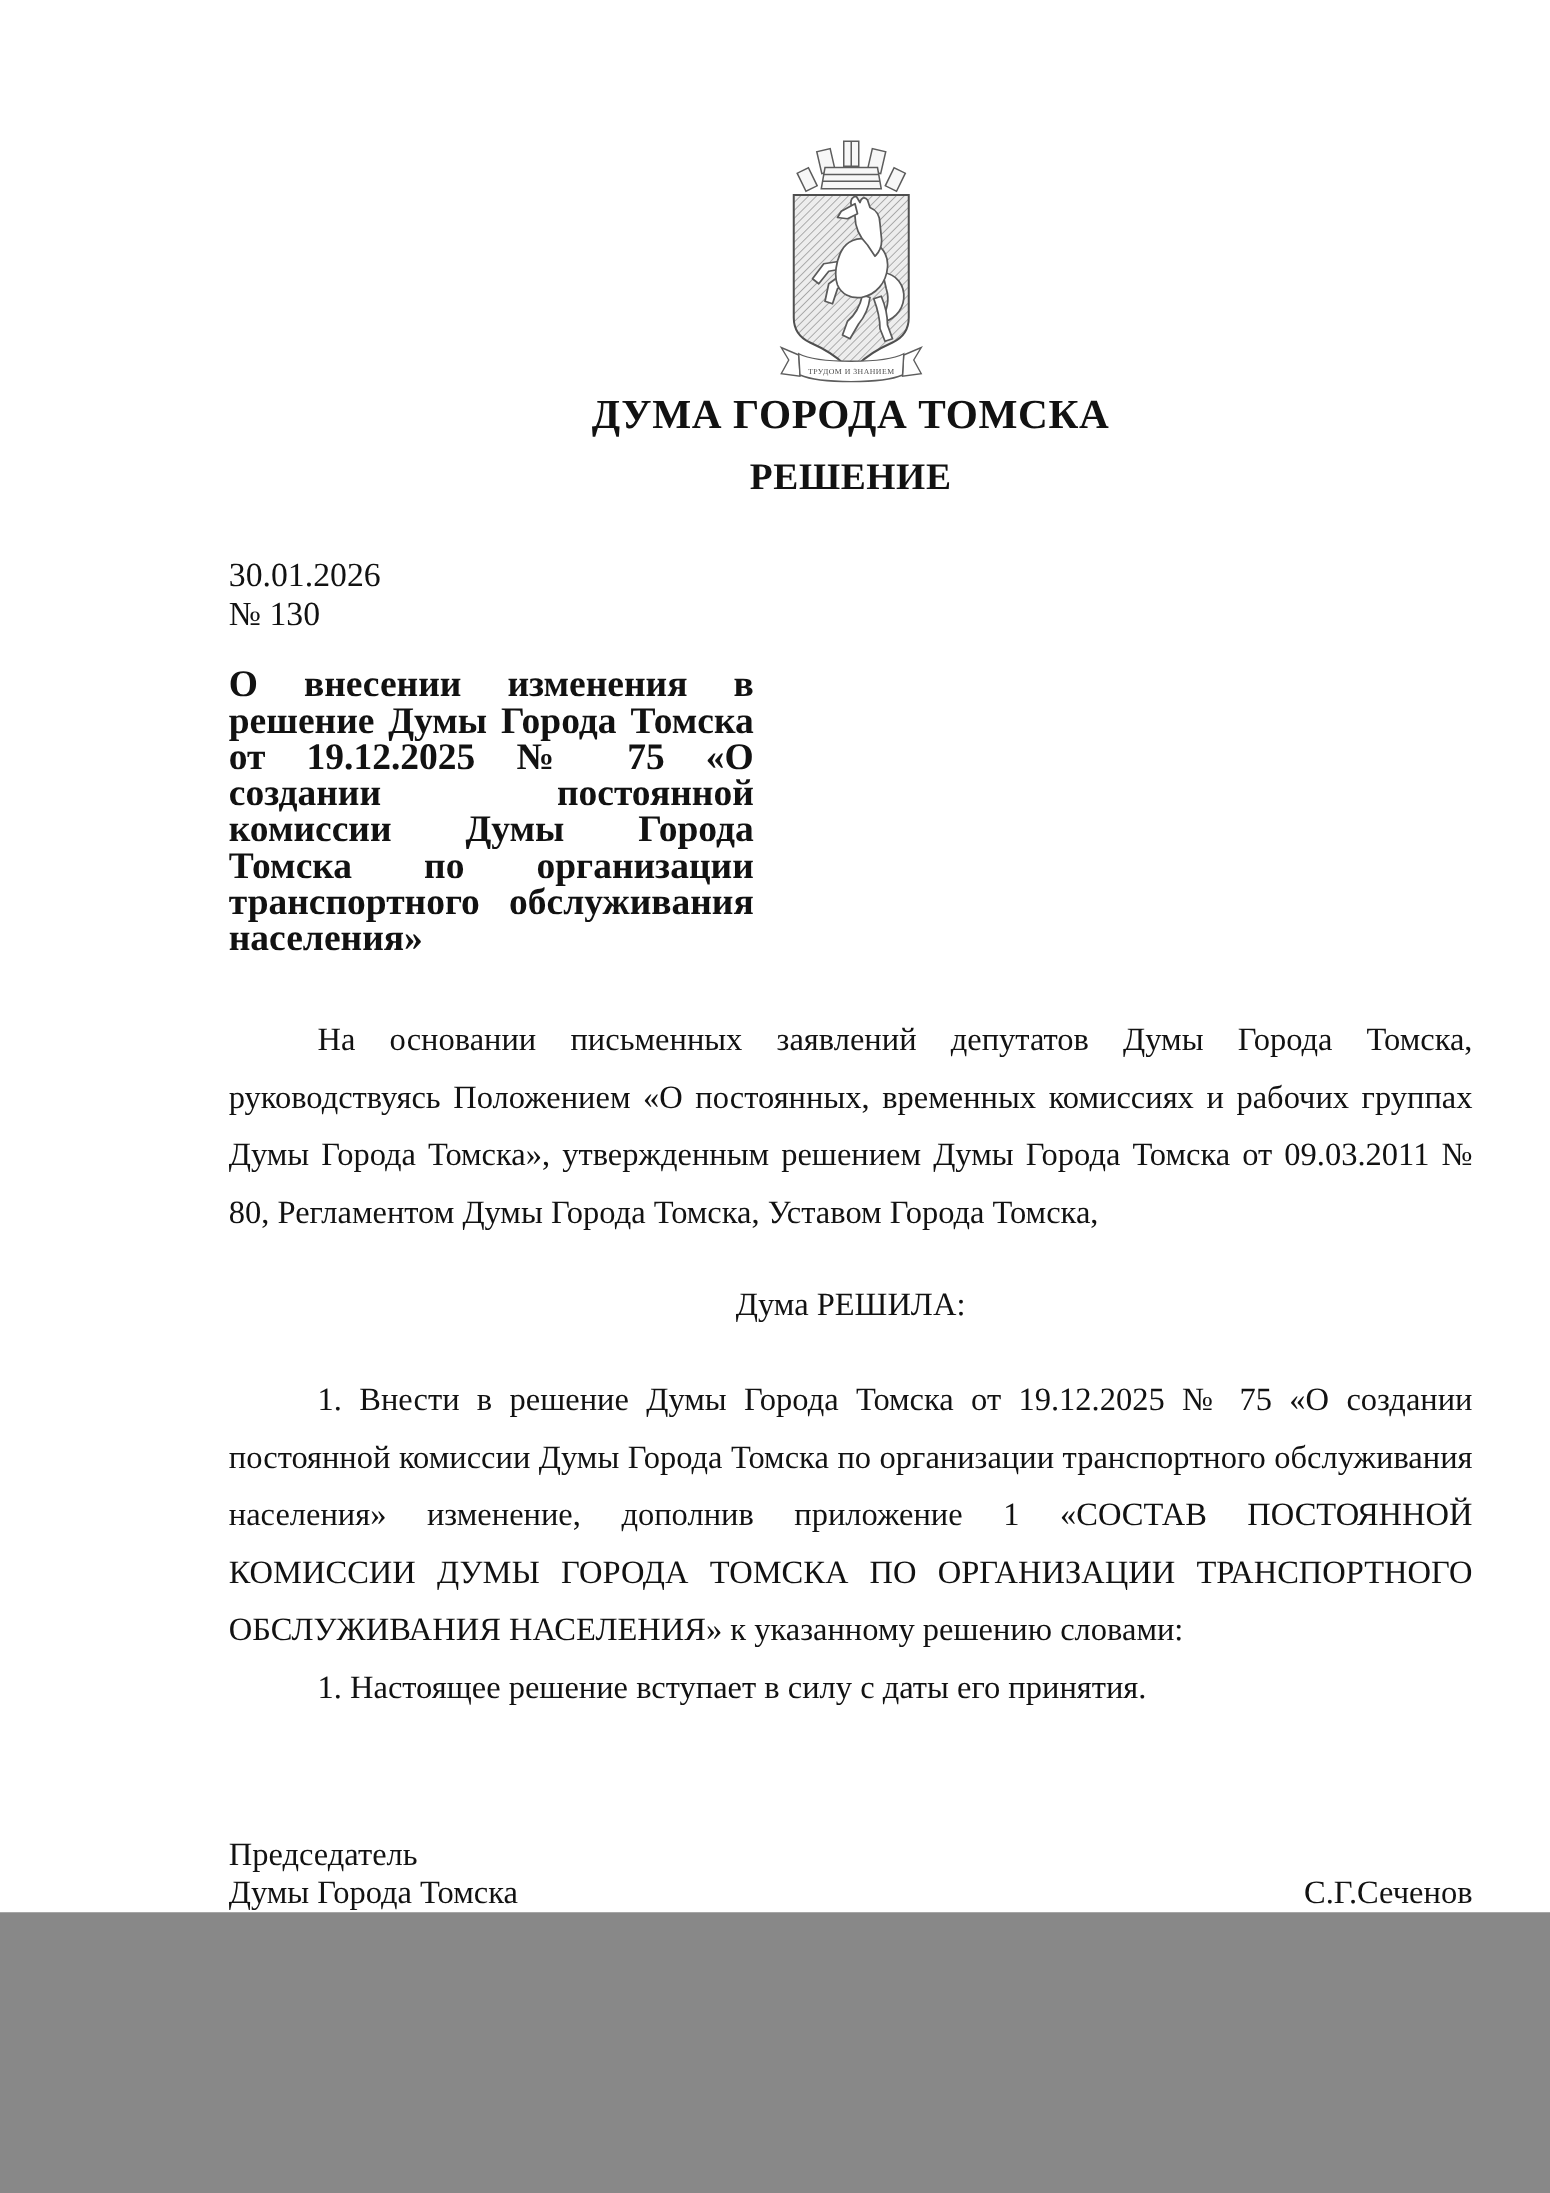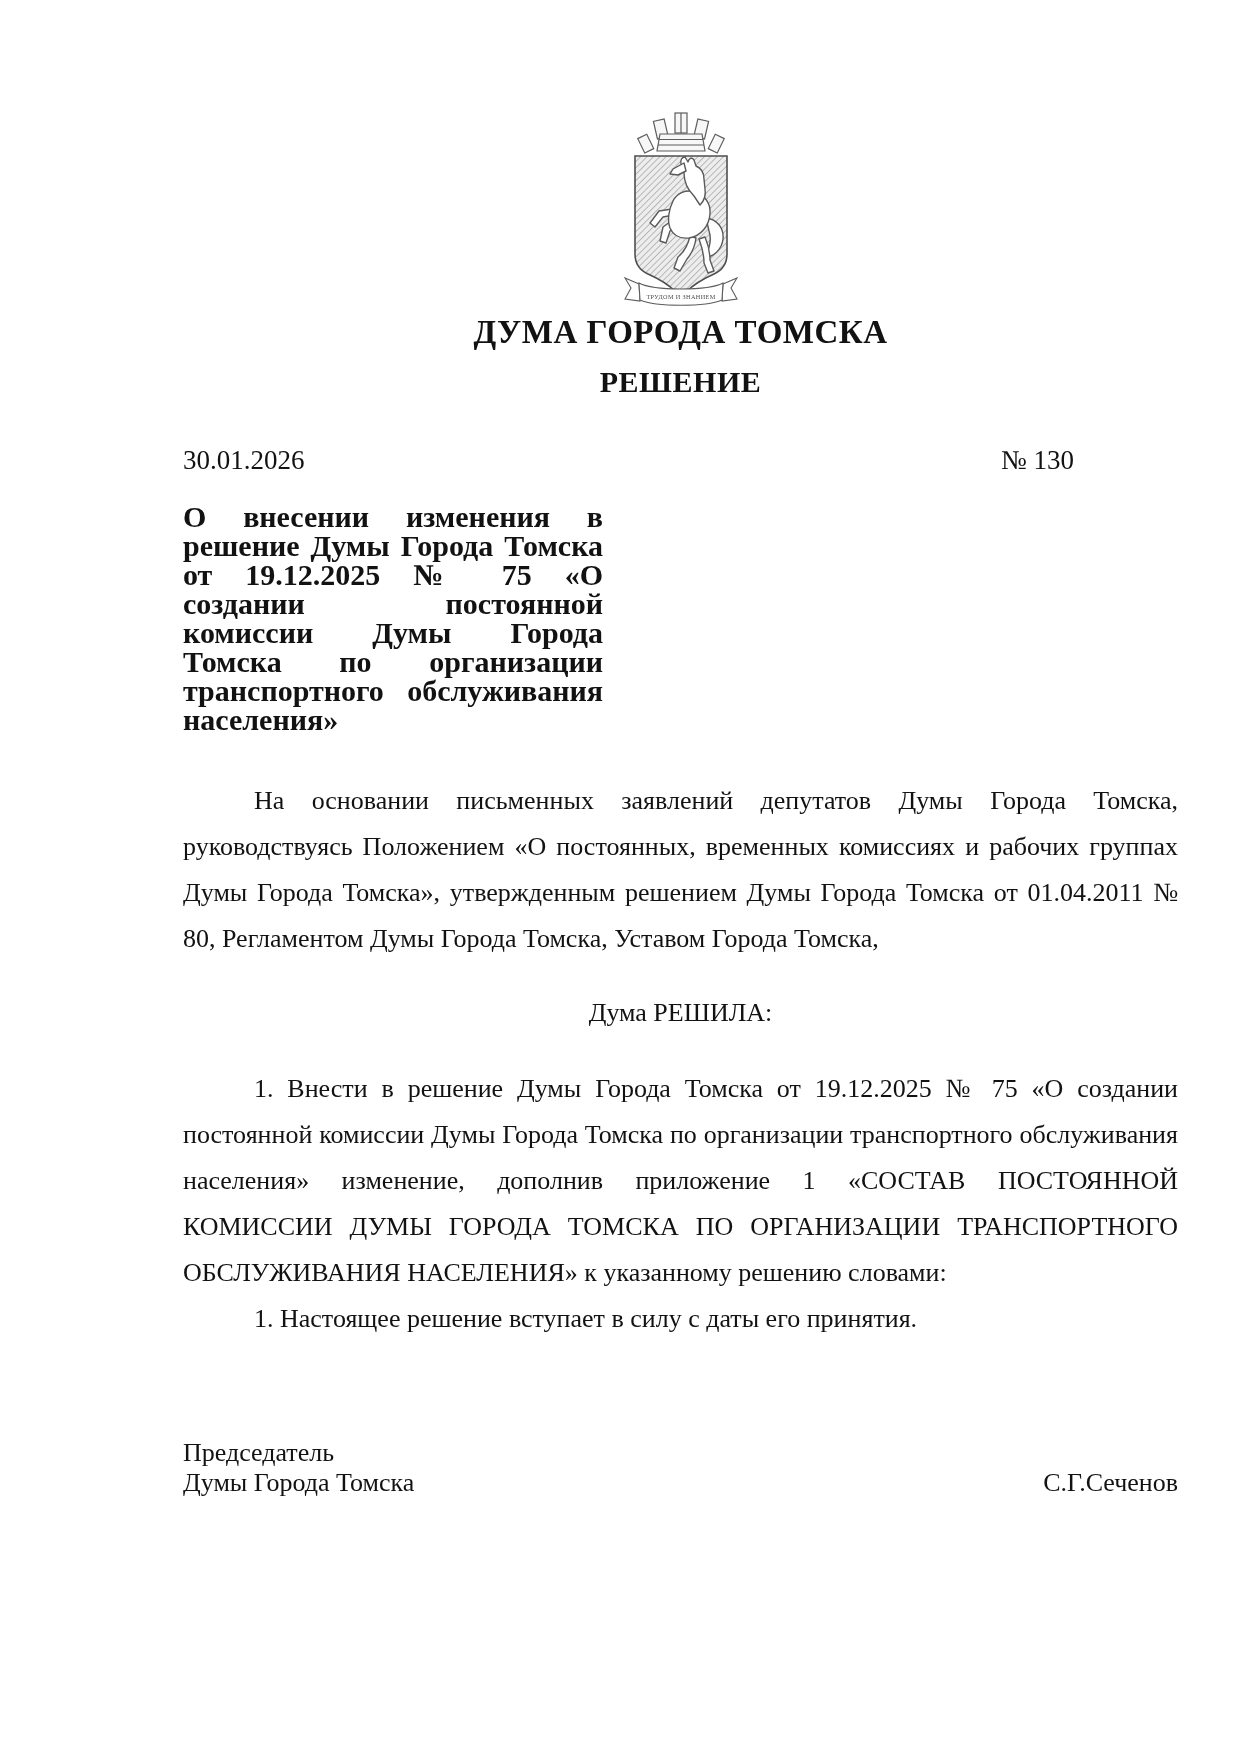--- a/index.html
+++ b/index.html
@@ -1,19 +1,19 @@
 <!DOCTYPE html>
 <html lang="ru"><head>
 <meta charset="utf-8">
 <style>
   html, body { margin: 0; padding: 0; background: #888; }
   .page {
     position: relative;
     width: 1240px;
-    height: 1754px;
+    height: 1530px;
     margin: 0 auto;
     background: #ffffff;
     color: #121212;
     font-family: "Liberation Serif", "DejaVu Serif", serif;
     box-sizing: border-box;
     padding: 108px 62px 0 183px; 
     overflow: hidden;
   }
   .content { width: 995px; }
 
@@ -33,20 +33,21 @@
     font-weight: bold;
     letter-spacing: 0.5px;
   }
 
   
   .date-row {
     margin-top: 46px;
     display: flex;
     justify-content: space-between;
     font-size: 27px;
+    flex-direction: column;
   }
   .doc-number { margin-right: 104px; }
 
   
   .subject {
     margin-top: 26px;
     width: 420px;
     font-size: 30px;
     font-weight: bold;
     line-height: 29px;
@@ -160,21 +161,21 @@
       <div class="doc-type">РЕШЕНИЕ</div>
     </div>
 
     <div class="date-row">
       <span class="doc-date">30.01.2026</span>
       <span class="doc-number">№ 130</span>
     </div>
 
     <div class="subject">О внесении изменения в решение Думы Города Томска от 19.12.2025 № 75 «О создании постоянной комиссии Думы Города Томска по организации транспортного обслуживания населения»</div>
 
-    <p class="para preamble">На основании письменных заявлений депутатов Думы Города Томска, руководствуясь Положением «О постоянных, временных комиссиях и рабочих группах Думы Города Томска», утвержденным решением Думы Города Томска от 01.04.2011 № 80, Регламентом Думы Города Томска, Уставом Города Томска,</p>
+    <p class="para preamble">На основании письменных заявлений депутатов Думы Города Томска, руководствуясь Положением «О постоянных, временных комиссиях и рабочих группах Думы Города Томска», утвержденным решением Думы Города Томска от 09.03.2011 № 80, Регламентом Думы Города Томска, Уставом Города Томска,</p>
 
     <div class="resolution-heading">Дума РЕШИЛА:</div>
 
     <p class="para item-1">1. Внести в решение Думы Города Томска от 19.12.2025 № 75 «О создании постоянной комиссии Думы Города Томска по организации транспортного обслуживания населения» изменение, дополнив приложение 1 «СОСТАВ ПОСТОЯННОЙ КОМИССИИ ДУМЫ ГОРОДА ТОМСКА ПО ОРГАНИЗАЦИИ ТРАНСПОРТНОГО ОБСЛУЖИВАНИЯ НАСЕЛЕНИЯ» к указанному решению словами:</p>
 
 
     <p class="para">1. Настоящее решение вступает в силу с даты его принятия.</p>
 
     <div class="signature">
       <div class="sig-position">

